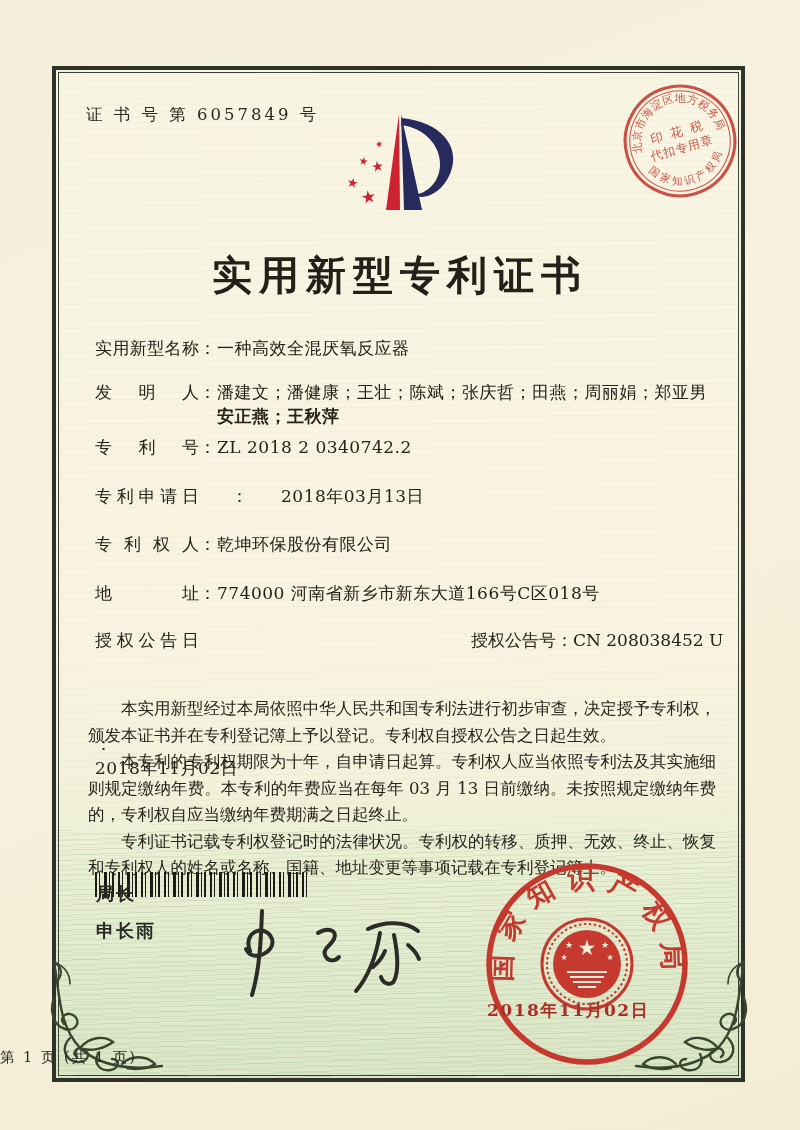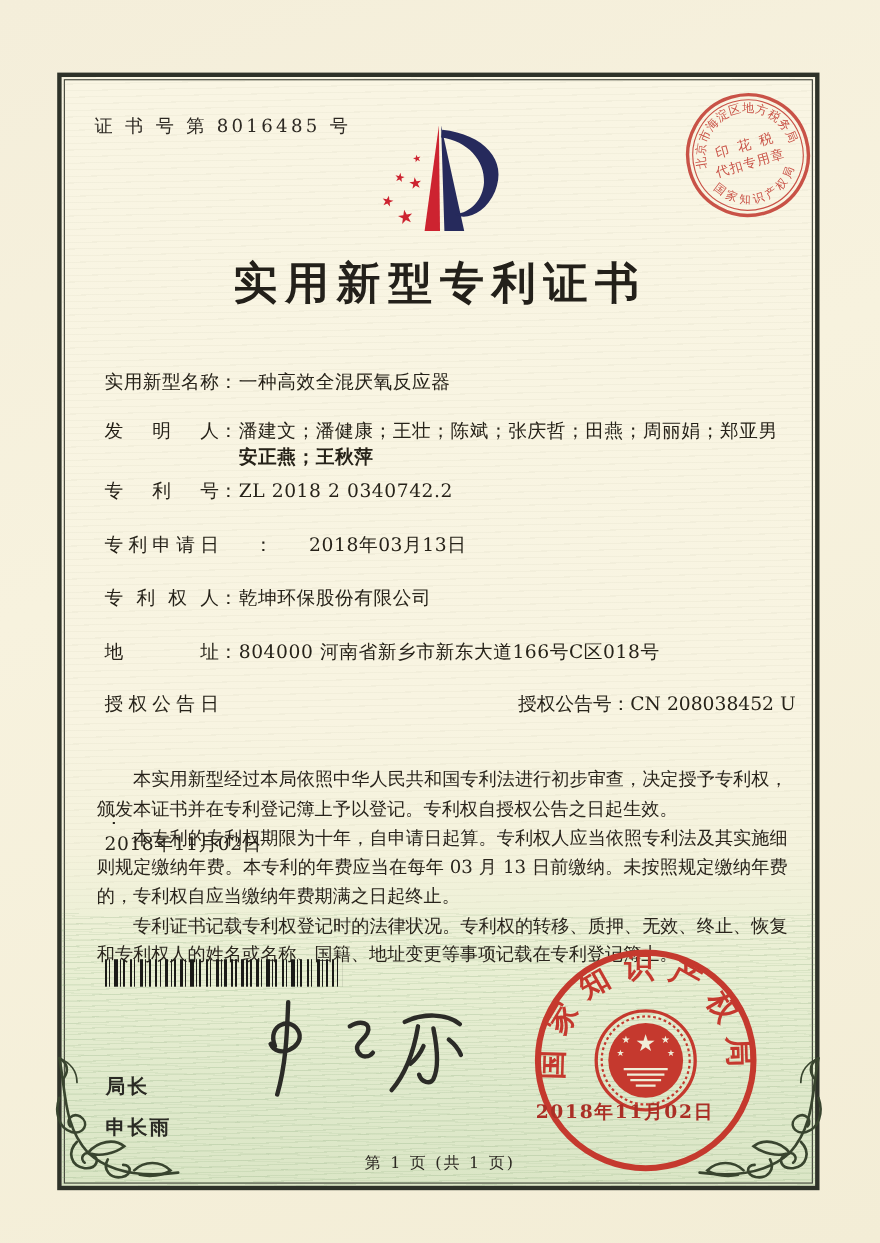--- a/index.html
+++ b/index.html
@@ -35,21 +35,21 @@
     position:absolute;left:56px;top:70px;width:685px;height:760px;
     background:repeating-linear-gradient(179deg, rgba(160,160,130,0.07) 0 1px, transparent 1px 6px);
     pointer-events:none;
   }
   .cert-no{
     position:absolute;left:86px;top:104px;
     font-size:16.5px;color:#2c2822;letter-spacing:3px;
   }
   .logo{position:absolute;left:340px;top:108px;width:122px;height:112px;}
   .title{
-    position:absolute;left:0;top:230px;width:800px;text-align:center;
+    position:absolute;left:0;top:248px;width:800px;text-align:center;
     font-size:40px;font-weight:700;color:#23201a;letter-spacing:7px;
   }
   .fields{position:absolute;left:95px;top:336px;width:620px;}
   .row{display:flex;margin-bottom:0;color:#262219;font-size:17px;line-height:24px;}
   .row .lbl{
     display:inline-block;width:104px;flex:0 0 104px;
     text-align:justify;text-align-last:justify;font-weight:500;
   }
   .row .col{flex:0 0 18px;}
   .row .val{flex:1;letter-spacing:.5px;}
@@ -69,32 +69,32 @@
   .body-text p{margin:0;text-indent:2em;text-align:justify;}
   .barcode{
     position:absolute;left:95px;top:872px;width:216px;height:25px;
     background:repeating-linear-gradient(90deg,
       #1b1b18 0 2px, transparent 2px 4px,
       #1b1b18 4px 5px, transparent 5px 9px,
       #1b1b18 9px 12px, transparent 12px 14px,
       #1b1b18 14px 15px, transparent 15px 17px,
       #1b1b18 17px 19px, transparent 19px 23px);
   }
-  .director{position:absolute;left:96px;top:976px;font-family:"DejaVu Sans","Liberation Sans",sans-serif;
+  .director{position:absolute;left:96px;top:882px;font-family:"DejaVu Sans","Liberation Sans",sans-serif;
     font-size:18px;font-weight:600;color:#2a2a24;letter-spacing:2px;}
   .director .nm{display:block;margin-top:13px;}
   .sig{position:absolute;left:222px;top:903px;width:215px;height:100px;}
   .gov-seal{position:absolute;left:472px;top:852px;width:230px;height:230px;}
   .seal-date{
     position:absolute;left:487px;top:999px;width:210px;
     font-size:17px;font-weight:700;color:#ab2f26;letter-spacing:1.5px;white-space:nowrap;
   }
   .tax-seal{position:absolute;left:620px;top:80px;width:120px;height:122px;opacity:.92;}
   .footer{
-    position:absolute;left:0;top:1048px;width:800px;text-align:center;
+    position:absolute;left:0;top:1048px;width:800px;text-align:left;
     font-size:14.5px;color:#2c2822;letter-spacing:2px;
   }
   .corner{position:absolute;width:122px;height:122px;}
   .corner.bl{left:46px;top:958px;}
   .corner.br{left:630px;top:958px;transform:scaleX(-1);}
 </style>
 </head>
 <body>
 
 <div class="page">
@@ -121,21 +121,21 @@
       <path d="M8,40 C3,54 8,68 19,71 C30,74 36,63 27,57 C20,53 13,60 18,66"></path>
       <path d="M24,80 C15,89 18,102 31,104 C42,105 46,95 37,91 C30,88 26,95 31,99"></path>
       <path d="M52,96 C47,105 54,114 65,112 C74,110 74,101 66,101"></path>
       <path d="M76,106 C85,97 100,97 109,106 C102,111 90,112 81,110"></path>
       <path d="M34,90 C43,79 58,77 67,84 C58,91 45,93 38,91"></path>
       <path d="M12,22 C17,15 15,8 8,4"></path>
       <path d="M8,4 C18,8 24,16 24,26" stroke-width="1.6"></path>
     </g>
   </svg>
 
-  <div class="cert-no">证 书 号 第 8016485 号</div>
+  <div class="cert-no">证 书 号 第 6057849 号</div>
 
   <svg class="logo" viewBox="0 0 122 112">
     <polygon points="59,6 46,102 60,102" fill="#cd2330"></polygon>
     <polygon points="61,6 64,102 82,102" fill="#262a5c"></polygon>
     <path d="M62,10 C100,14 122,38 110,66 C102,85 84,93 74,87 C88,85 99,74 100,58 C101,38 85,20 61,17 Z" fill="#262a5c"></path>
     <text x="36" y="40" font-size="9" fill="#cd2330" transform="rotate(-14 36 40)">★</text>
     <text x="18" y="56" font-size="11" fill="#cd2330" transform="rotate(10 18 56)">★</text>
     <text x="32" y="64" font-size="14" fill="#cd2330" transform="rotate(-8 32 64)">★</text>
     <text x="6" y="78" font-size="13" fill="#cd2330" transform="rotate(12 6 78)">★</text>
     <text x="22" y="96" font-size="17" fill="#cd2330" transform="rotate(-10 22 96)">★</text>
@@ -184,21 +184,21 @@
       <span class="val">2018年03月13日</span>
     </div>
     <div class="row r5">
       <span class="lbl">专利权人</span>
         <span class="col">：</span>
       <span class="val">乾坤环保股份有限公司</span>
     </div>
     <div class="row r6">
       <span class="lbl">地址</span>
         <span class="col">：</span>
-      <span class="val">804000 河南省新乡市新东大道166号C区018号</span>
+      <span class="val">774000 河南省新乡市新东大道166号C区018号</span>
     </div>
     <div class="row r7">
       <span class="lbl">授权公告日</span>
         <span class="col">：</span>
       <span class="val">2018年11月02日</span>
       <span class="pubno"><span>授权公告号</span><span>：</span><span>CN 208038452 U</span></span>
     </div>
   </div>
 
   <div class="body-text">

